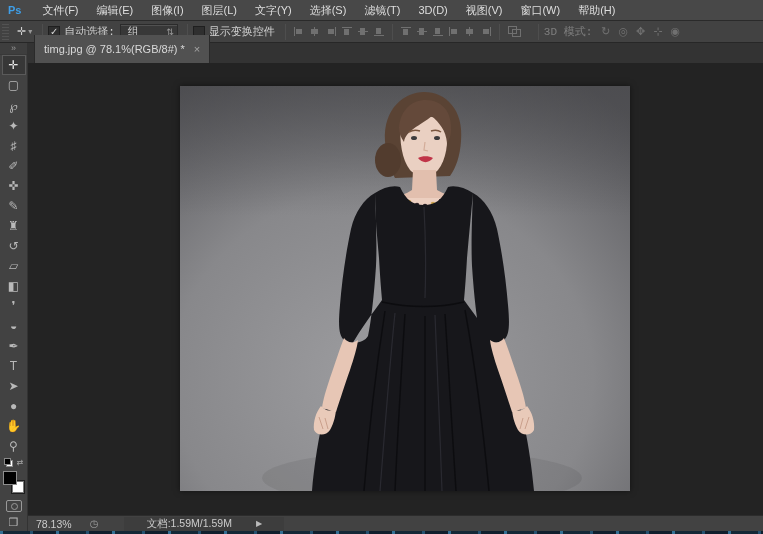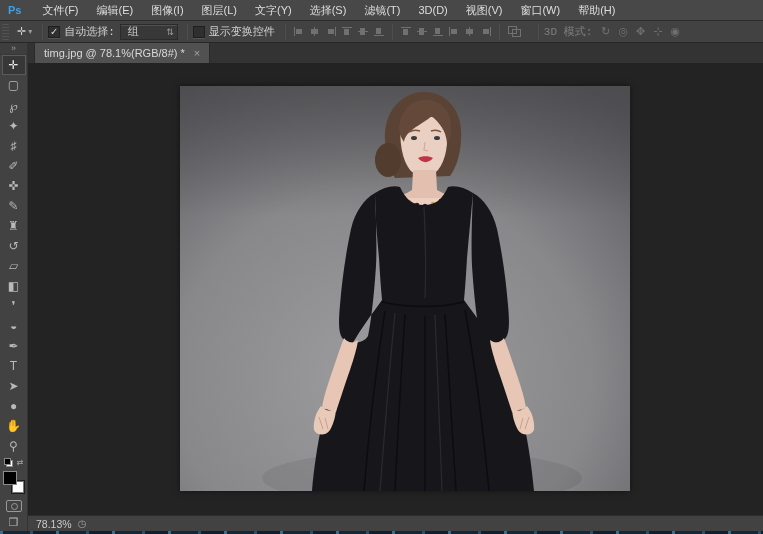--- a/index.html
+++ b/index.html
@@ -56,30 +56,30 @@
   .mini-swap { font-size:8px; color:#a8a8a8; }
   .swatches { position:relative; width:24px; height:26px; margin-top:2px; }
   .swatch-bg { position:absolute; right:1px; bottom:1px; width:14px; height:14px; background:#ffffff; border:1px solid #1d1d1d; box-shadow:0 0 0 1px #777 inset; }
   .swatch-fg { position:absolute; left:1px; top:0; width:14px; height:14px; background:#000000; border:1px solid #8d8d8d; }
   .quickmask { width:16px; height:12px; border:1px solid #999; border-radius:2px; margin-top:5px; position:relative; }
   .quickmask::after { content:""; position:absolute; left:4px; top:2px; width:5px; height:5px; border:1px solid #999; border-radius:50%; }
   .screenmode { height:16px; margin-top:4px; font-size:11px; color:#b9b9b9; }
 
   .main { flex:1; display:flex; flex-direction:column; min-width:0; }
   .tabbar { height:20px; background:#333333; display:flex; align-items:flex-end; }
-  .tab { height:20px; background:#515151; color:#d9d9d9; font-size:11px; display:flex; align-items:center;
+  .tab { height:28px; background:#515151; color:#d9d9d9; font-size:11px; display:flex; align-items:center;
          padding:0 9px; margin-left:6px; border-right:1px solid #2a2a2a; border-left:1px solid #2a2a2a; white-space:nowrap; }
   .tab-close { margin-left:9px; color:#a5a5a5; font-size:11px; line-height:11px; }
 
   .canvas { flex:1; background:#232323; position:relative; overflow:hidden; }
   .photo { position:absolute; left:152px; top:23px; width:450px; height:405px; box-shadow:0 0 6px rgba(0,0,0,.5); }
   .photo svg { display:block; }
 
   
-  .statusbar { height:16px; background:#424242; border-top:1px solid #2c2c2c; display:flex; align-items:center; font-size:10.5px; color:#cccccc; }
+  .statusbar { height:16px; background:#424242; border-top:1px solid #2c2c2c; display:flex; align-items:center; font-size:10.5px; color:#cccccc;gap:12px; }
   .status-zoom { padding:0 6px 0 8px; min-width:44px; }
   .status-icon { color:#9a9a9a; font-size:10px; margin-right:14px; }
   .status-doc { display:flex; align-items:center; background:#3d3d3d; height:14px; padding:0 8px; min-width:160px; justify-content:center; gap:24px; }
   .status-flyout { font-size:8px; color:#bbbbbb; }
 
   
   .taskbar-strip { height:5px; background:#0e1b26; position:relative; }
   .taskbar-strip::before { content:""; position:absolute; inset:0;
     background:repeating-linear-gradient(90deg,#3d85b0 0 3px,rgba(61,133,176,.15) 3px 30px,#2a5f83 30px 33px,rgba(20,40,60,.4) 33px 56px); opacity:.8; }
 </style>
@@ -293,17 +293,21 @@
           <path d="M324,252 C328,262 333,278 338,292 C342,304 345,314 346,322 L332,326 C328,314 323,298 318,284 C314,272 311,262 310,254 C315,258 320,257 324,252 Z" fill="#e7c6b5"></path>
           <path d="M347,320 C352,326 355,336 354,344 C351,350 342,350 338,344 C334,337 332,328 332,322 C337,326 343,325 347,320 Z" fill="#e9cab9"></path>
           <path d="M349,331 L345,343 M343,332 L340,343" stroke="#caa08c" stroke-width="1" fill="none"></path>
         </svg>
       </div>
     </div>
 
     <div class="statusbar">
       <span class="status-zoom">78.13%</span>
       <span class="status-icon">◷</span>
+      <span class="status-doc">
+        <span>文档:1.59M/1.59M</span>
+        <span class="status-flyout">▶</span>
+      </span>
     </div>
   </div>
 </div>
 
 <div class="taskbar-strip"></div>
 
 </body></html>

